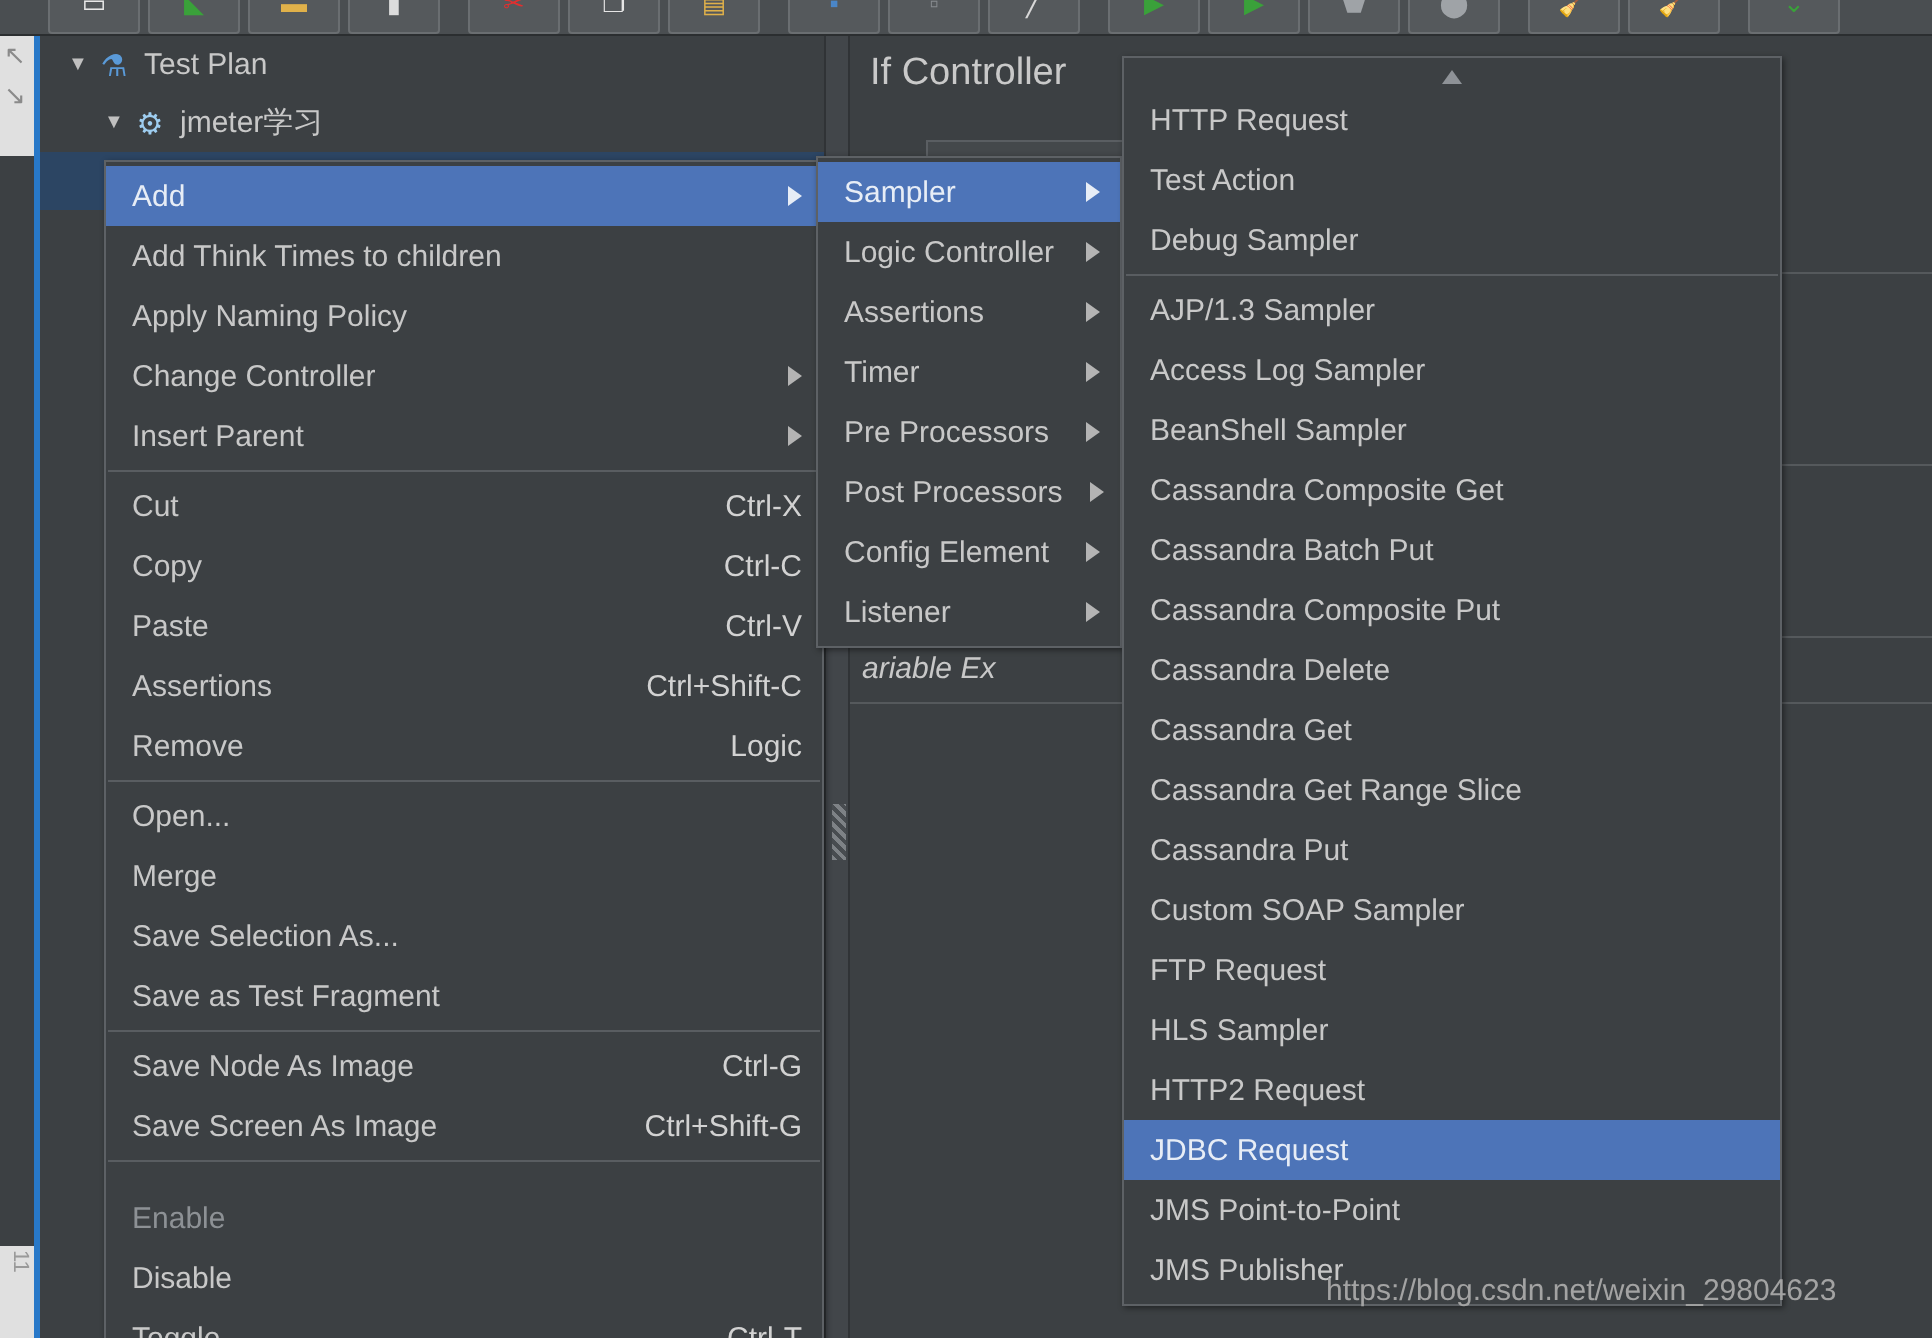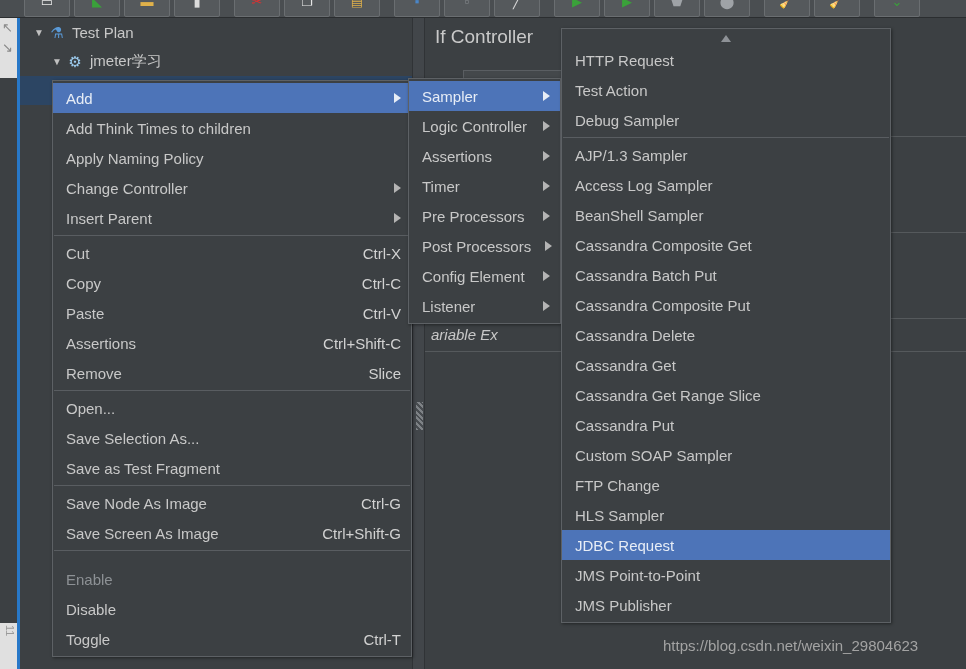--- a/index.html
+++ b/index.html
@@ -369,25 +369,28 @@
       <div class="mi">
         <span class="mlabel">Paste</span>
         <span class="maccel">Ctrl-V</span>
       </div>
       <div class="mi">
         <span class="mlabel">Assertions</span>
         <span class="maccel">Ctrl+Shift-C</span>
       </div>
       <div class="mi">
         <span class="mlabel">Remove</span>
-        <span class="maccel">Slice</span>
+        <span class="maccel">Logic</span>
       </div>
       <div class="msep"></div>
       <div class="mi">
         <span class="mlabel">Open...</span>
+      </div>
+      <div class="mi">
+        <span class="mlabel">Merge</span>
       </div>
       <div class="mi">
         <span class="mlabel">Save Selection As...</span>
       </div>
       <div class="mi">
         <span class="mlabel">Save as Test Fragment</span>
       </div>
       <div class="msep"></div>
       <div class="mi">
         <span class="mlabel">Save Node As Image</span>
@@ -486,24 +489,27 @@
       <div class="mi">
         <span class="mlabel">Cassandra Get Range Slice</span>
       </div>
       <div class="mi">
         <span class="mlabel">Cassandra Put</span>
       </div>
       <div class="mi">
         <span class="mlabel">Custom SOAP Sampler</span>
       </div>
       <div class="mi">
-        <span class="mlabel">FTP Change</span>
+        <span class="mlabel">FTP Request</span>
       </div>
       <div class="mi">
         <span class="mlabel">HLS Sampler</span>
+      </div>
+      <div class="mi">
+        <span class="mlabel">HTTP2 Request</span>
       </div>
       <div class="mi hl">
         <span class="mlabel">JDBC Request</span>
       </div>
       <div class="mi">
         <span class="mlabel">JMS Point-to-Point</span>
       </div>
       <div class="mi">
         <span class="mlabel">JMS Publisher</span>
       </div>

